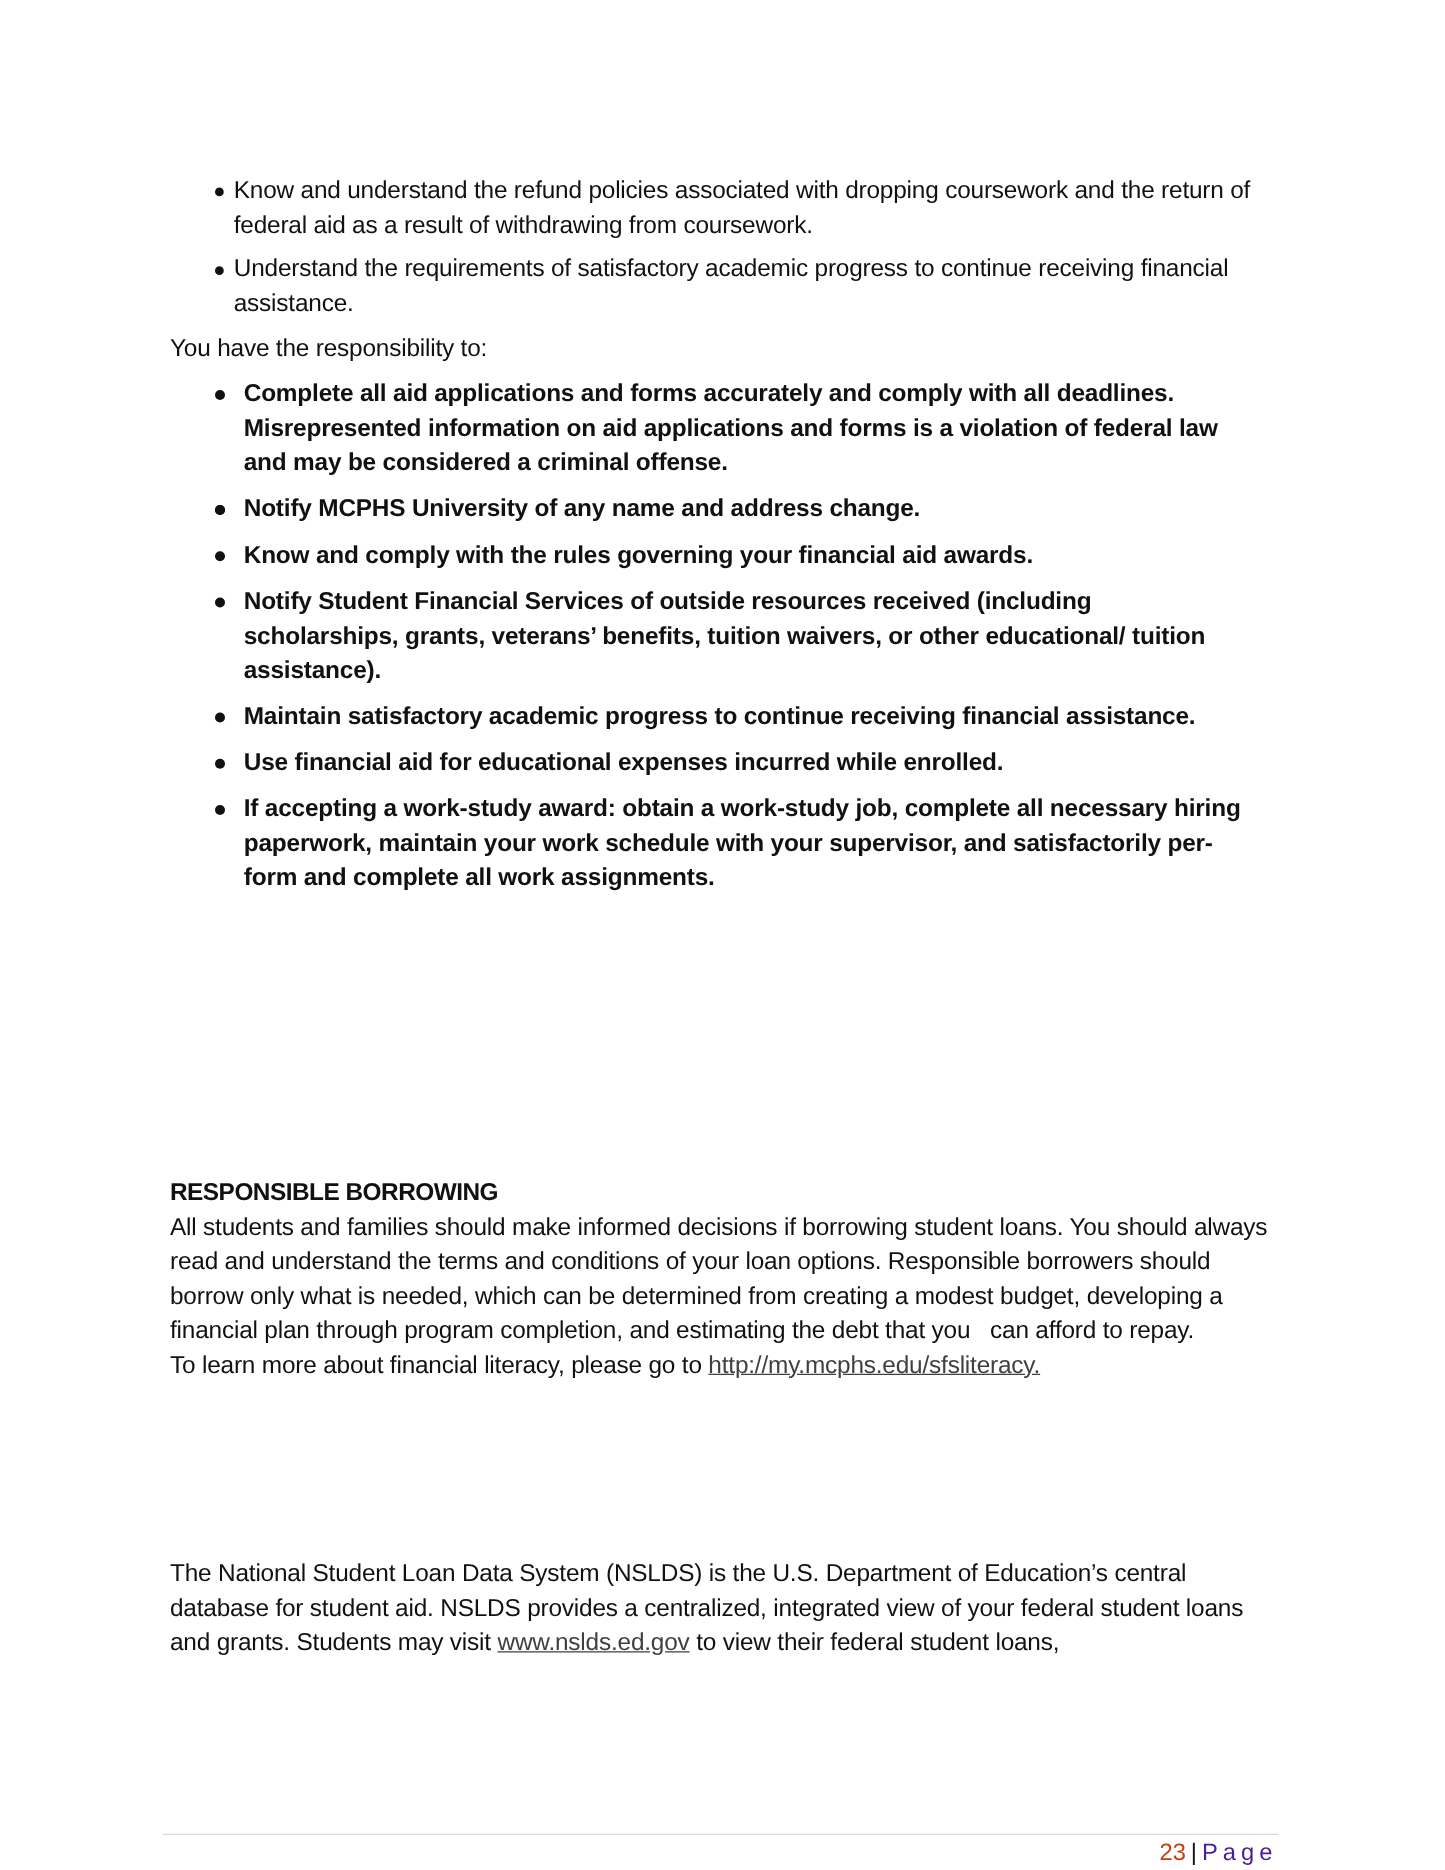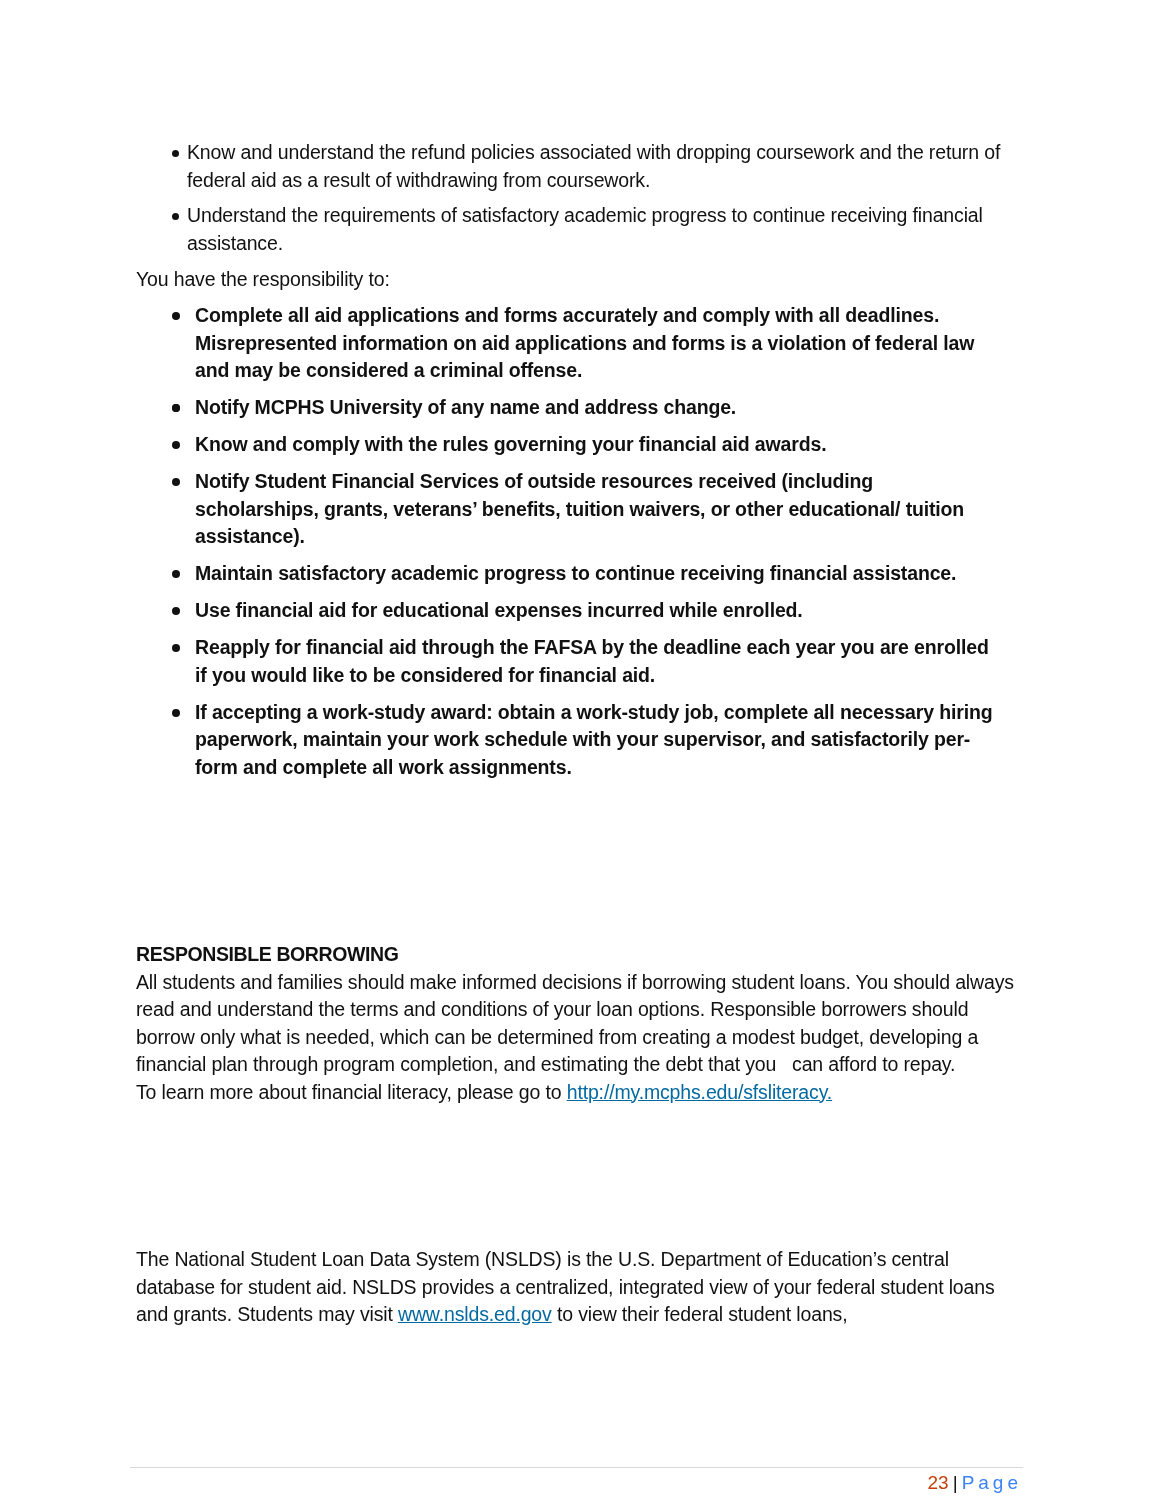--- a/index.html
+++ b/index.html
@@ -21,27 +21,27 @@
   
   .list-b { position: absolute; left: 168px; top: 302px; width: 830px; margin: 0; padding: 0; list-style: none; }
   .list-b li { position: relative; padding-left: 27px; margin-bottom: 9.5px; font-weight: bold; }
   .list-b li .bullet { position: absolute; left: 4px; top: 10px; width: 8px; height: 8px; border-radius: 50%; background: #111; }
 
   .section { position: absolute; left: 136px; width: 885px; }
   .section h2 { font-size: 19.5px; line-height: 27.5px; margin: 0; font-weight: bold; letter-spacing: -0.4px; }
   .section p { margin: 0; }
   .sec-borrow { top: 941px; }
   .sec-nslds { top: 1246px; }
-  a.link { color: #0369a1; text-decoration: underline; }
+  a.link { color: #404040; text-decoration: underline; }
 
   .footer-rule { position: absolute; left: 130px; top: 1467px; width: 893px; height: 1px; background: #d9d9d9; }
   .footer { position: absolute; right: 134px; top: 1471px; font-size: 19px; line-height: 24px; }
   .footer .num { color: #c2410c; }
   .footer .sep { color: #111; margin: 0 4px; }
-  .footer .pg { color: #3b82f6; letter-spacing: 4px; }
+  .footer .pg { color: #4c1d95; letter-spacing: 4px; }
 </style>
 </head>
 <body>
 
 <div class="page">
 
   <ul class="list-a text">
     <li>
       <span class="bullet"></span>
       <span>Know and understand the refund policies associated with dropping coursework and the return of federal aid as a result of withdrawing from coursework.</span>
@@ -55,21 +55,20 @@
   <div class="intro text">You have the responsibility to:</div>
 
   <ul class="list-b text">
     <li><span class="bullet"></span><span>Complete all aid applications and forms accurately and comply with all deadlines. Misrepresented information on aid applications and forms is a violation of federal law and may be considered a criminal offense.</span></li>
     <li><span class="bullet"></span></li>
     <li><span class="bullet"></span><span>Notify MCPHS University of any name and address change.</span></li>
     <li><span class="bullet"></span><span>Know and comply with the rules governing your financial aid awards.</span></li>
     <li><span class="bullet"></span><span>Notify Student Financial Services of outside resources received (including scholarships, grants, veterans’ benefits, tuition waivers, or other educational/ tuition assistance).</span></li>
     <li><span class="bullet"></span><span>Maintain satisfactory academic progress to continue receiving financial assistance.</span></li>
     <li><span class="bullet"></span><span>Use financial aid for educational expenses incurred while enrolled.</span></li>
-    <li><span class="bullet"></span><span>Reapply for financial aid through the FAFSA by the deadline each year you are enrolled if you would like to be considered for financial aid.</span></li>
     <li><span class="bullet"></span><span>If accepting a work-study award: obtain a work-study job, complete all necessary hiring paperwork, maintain your work schedule with your supervisor, and satisfactorily per- form and complete all work assignments.</span></li>
   </ul>
 
   <div class="section sec-borrow text">
     <h2>RESPONSIBLE BORROWING</h2>
     <p style="white-space: pre-wrap;">All students and families should make informed decisions if borrowing student loans. You should always read and understand the terms and conditions of your loan options. Responsible borrowers should borrow only what is needed, which can be determined from creating a modest budget, developing a financial plan through program completion, and estimating the debt that you   can afford to repay.</p>
     <p><span>To learn more about financial literacy, please go to </span><a class="link">http://my.mcphs.edu/sfsliteracy.</a></p>
   </div>
 
   <div class="section sec-nslds text">

